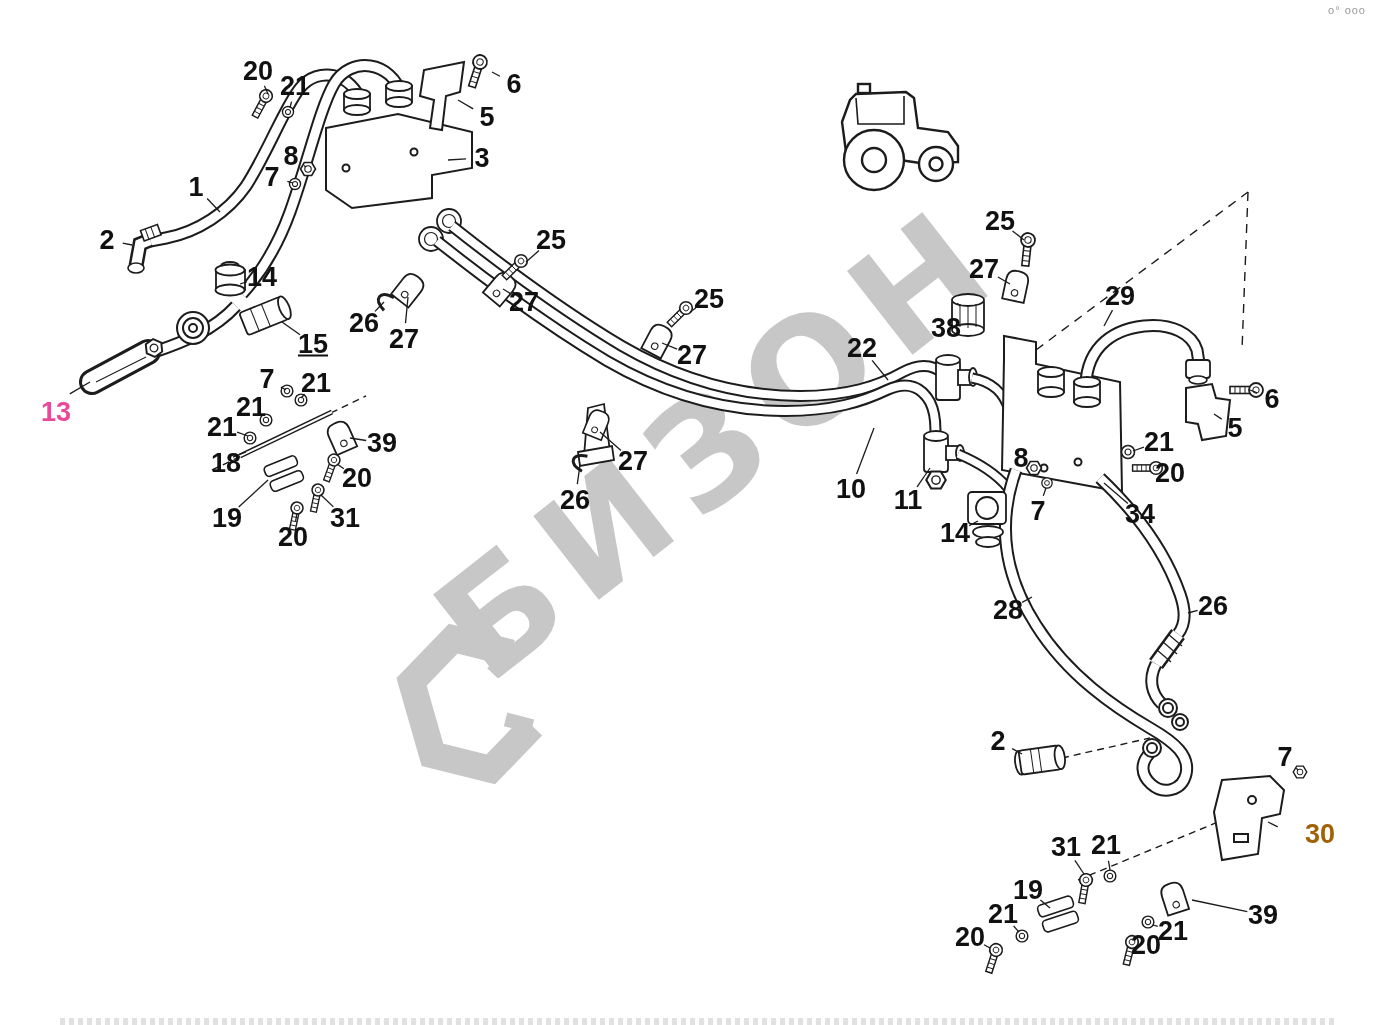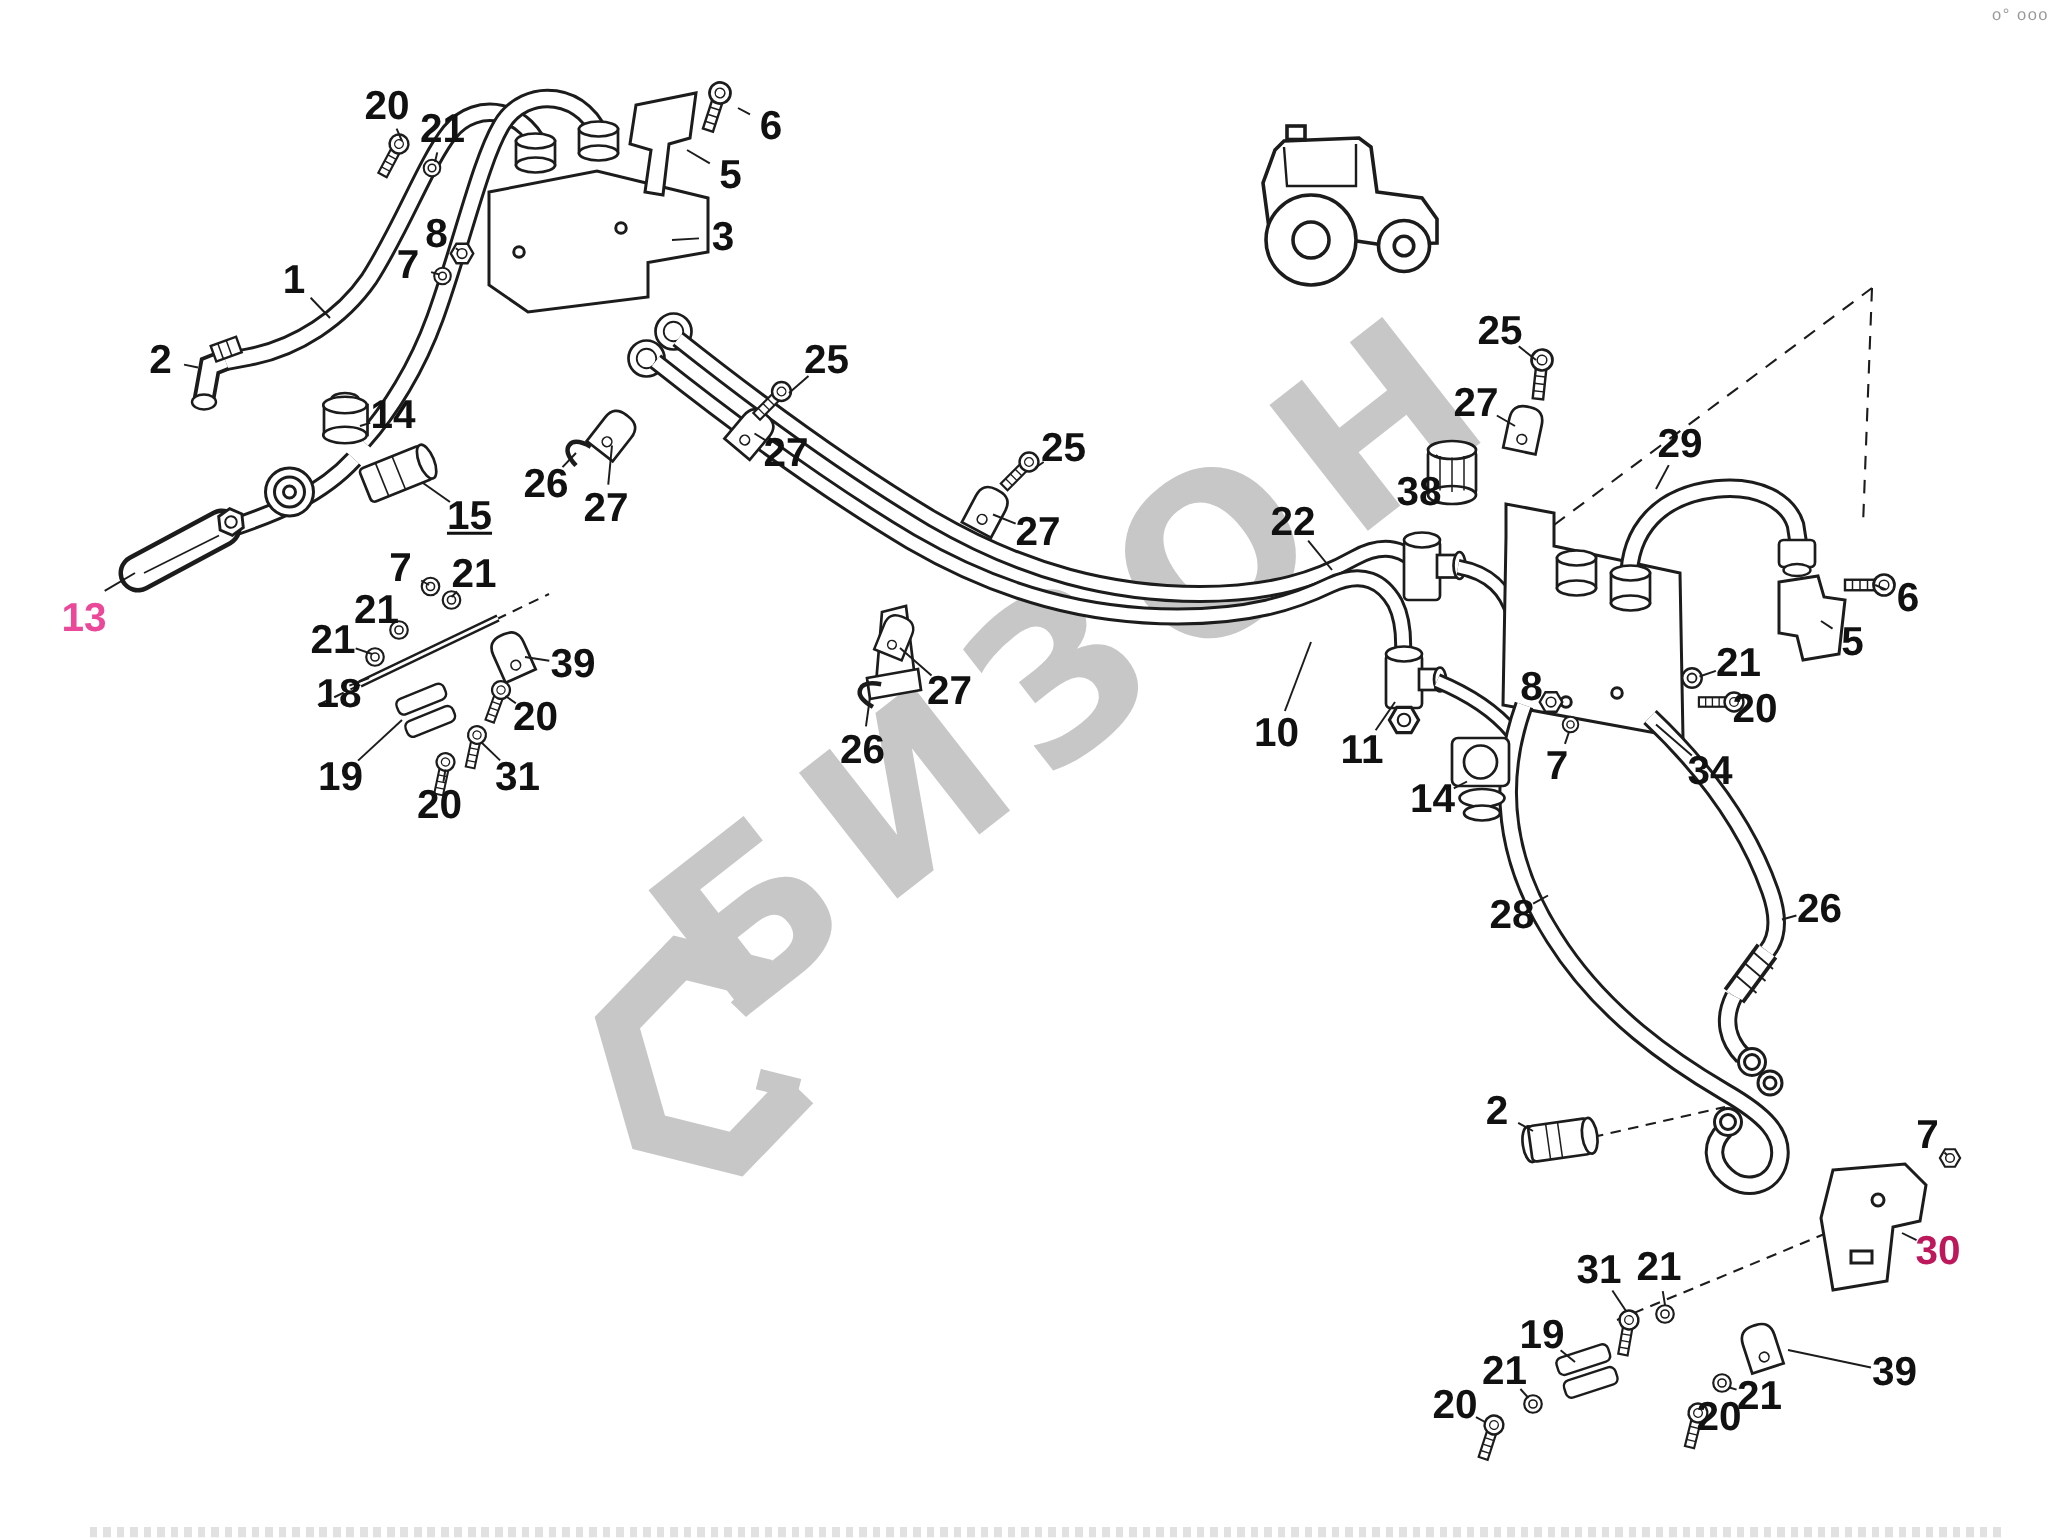--- a/index.html
+++ b/index.html
@@ -405,21 +405,21 @@
     <span class="callout" style="left: 1159px; top: 442px; color: rgb(17, 17, 17);">21</span>
     <span class="callout" style="left: 1170px; top: 473px; color: rgb(17, 17, 17);">20</span>
     <span class="callout" style="left: 1021px; top: 458px; color: rgb(17, 17, 17);">8</span>
     <span class="callout" style="left: 1038px; top: 511px; color: rgb(17, 17, 17);">7</span>
     <span class="callout" style="left: 1140px; top: 514px; color: rgb(17, 17, 17);">34</span>
     <span class="callout" style="left: 955px; top: 533px; color: rgb(17, 17, 17);">14</span>
     <span class="callout" style="left: 1008px; top: 610px; color: rgb(17, 17, 17);">28</span>
     <span class="callout" style="left: 1213px; top: 606px; color: rgb(17, 17, 17);">26</span>
     <span class="callout" style="left: 998px; top: 741px; color: rgb(17, 17, 17);">2</span>
     <span class="callout" style="left: 1285px; top: 757px; color: rgb(17, 17, 17);">7</span>
-    <span class="callout" style="left: 1292px; top: 834px; color: #be185d;">30</span>
+    <span class="callout" style="left: 1320px; top: 834px; color: #a16207;">30</span>
     <span class="callout" style="left: 1066px; top: 847px; color: rgb(17, 17, 17);">31</span>
     <span class="callout" style="left: 1106px; top: 845px; color: rgb(17, 17, 17);">21</span>
     <span class="callout" style="left: 1028px; top: 890px; color: rgb(17, 17, 17);">19</span>
     <span class="callout" style="left: 1003px; top: 914px; color: rgb(17, 17, 17);">21</span>
     <span class="callout" style="left: 1263px; top: 915px; color: rgb(17, 17, 17);">39</span>
     <span class="callout" style="left: 970px; top: 937px; color: rgb(17, 17, 17);">20</span>
     <span class="callout" style="left: 1146px; top: 945px; color: rgb(17, 17, 17);">20</span>
     <span class="callout" style="left: 1173px; top: 931px; color: rgb(17, 17, 17);">21</span>
   </div>
 

